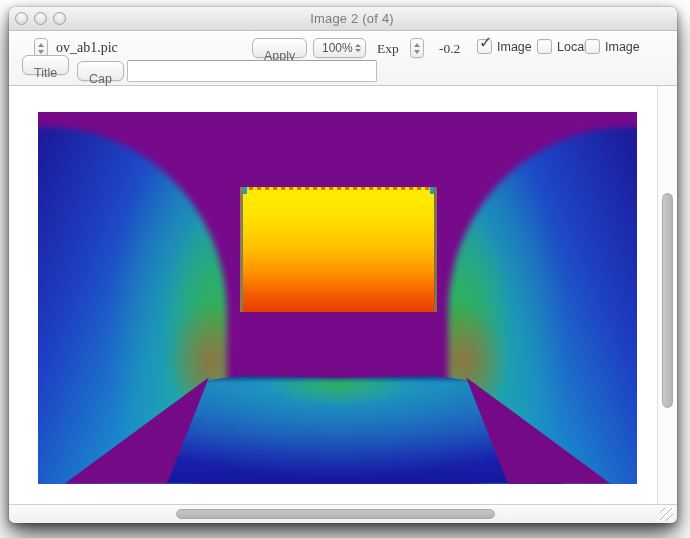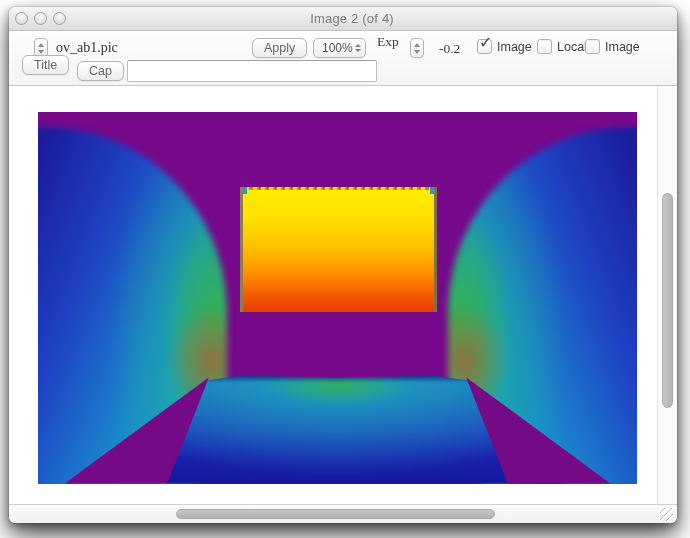--- a/index.html
+++ b/index.html
@@ -35,21 +35,21 @@
     border-bottom:1px solid #c5c7c9;
   }
   .toolbar *{box-sizing:border-box;}
   .tlabel{font-size:12.5px;color:#3e3e3e;position:absolute;white-space:nowrap;font-family:Liberation Serif, serif;}
   .filename{font-size:14px;color:#343434;}
   .timestamp{font-size:13.5px;color:#414141;}
   .aqua-btn{
     position:absolute;height:20px;border:1px solid #b5b5b5;border-radius:6px;
     background:linear-gradient(#ffffff,#ececec);
     font-size:12.5px;color:#676767;text-align:center;line-height:18px;
-    padding:0 11px;cursor:default;
+    padding:8px 11px;cursor:default;
     box-shadow:0 1px 1px rgba(0,0,0,0.06);
   }
   .stepper{
     position:absolute;width:14px;height:20px;border:1px solid #b5b5b5;border-radius:4px;
     background:linear-gradient(#ffffff,#ededed);
     display:flex;flex-direction:column;align-items:center;justify-content:center;gap:3px;
     box-shadow:0 1px 1px rgba(0,0,0,0.06);
   }
   .arr-up{width:0;height:0;border-left:3.5px solid transparent;border-right:3.5px solid transparent;border-bottom:4px solid #8b8b8b;}
   .arr-down{width:0;height:0;border-left:3.5px solid transparent;border-right:3.5px solid transparent;border-top:4px solid #8b8b8b;}
@@ -177,21 +177,21 @@
     <button class="aqua-btn" style="left:243px;top:7px;">Apply</button>
 
     <div class="popup" style="left:304px;top:7px;">
       <span>100%</span>
       <span class="pop-arrows">
           <i class="u"></i>
           <i class="d"></i>
         </span>
     </div>
 
-    <span class="tlabel" style="left:368px;top:3px;font-size:13.5px;">Exp</span>
+    <span class="tlabel" style="left:368px;top:10px;font-size:13.5px;">Exp</span>
 
     <span class="stepper" style="left:401px;top:7px;">
       <i class="arr-up"></i>
       <i class="arr-down"></i>
     </span>
     <span class="tlabel" style="left:430px;top:10px;font-size:13.5px;">-0.2</span>
 
     <span class="checkbox checked" style="left:468px;top:8px;">
       <span class="cbox">
           <span class="checkmark-icon">✓</span>

